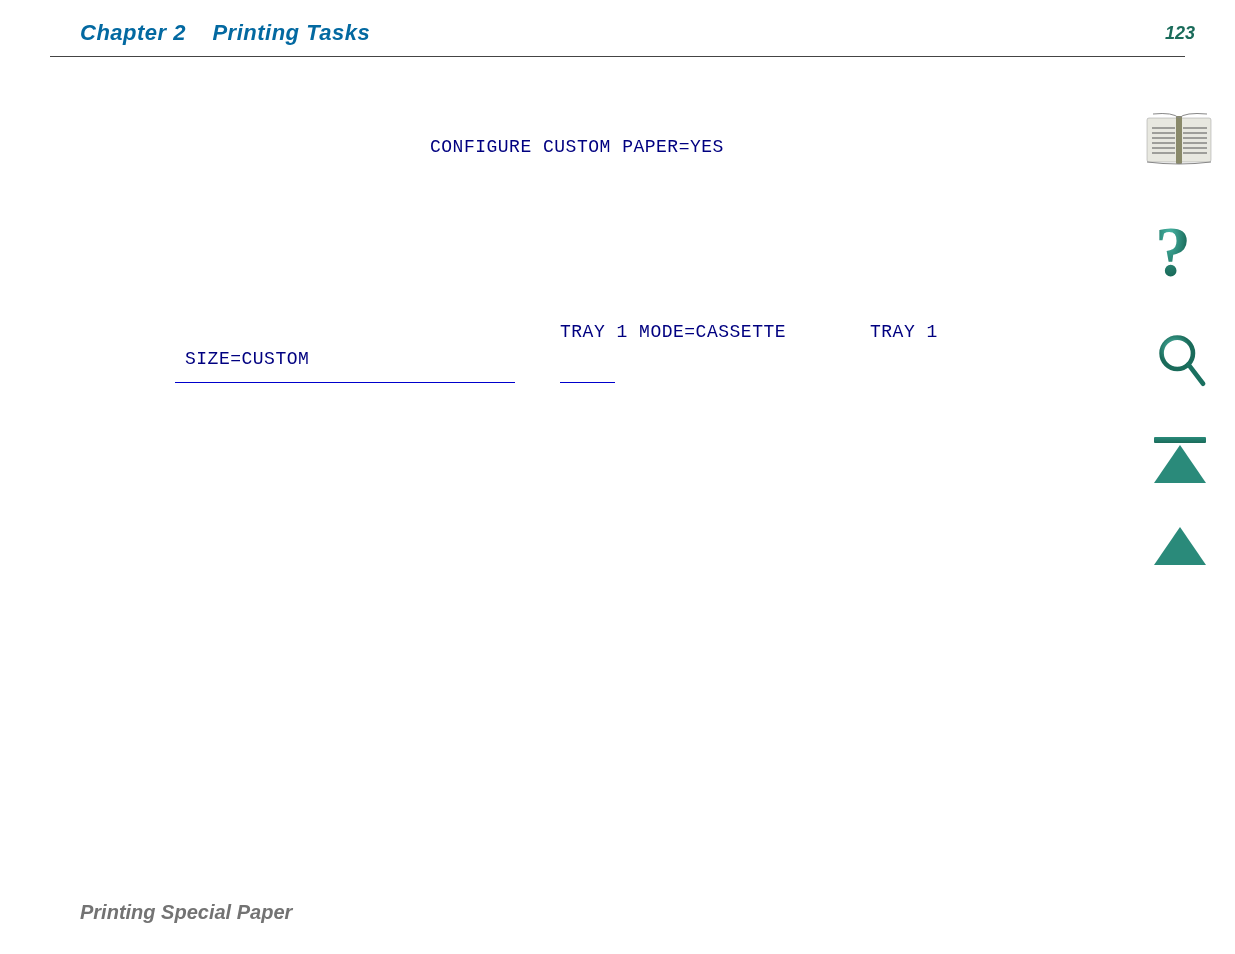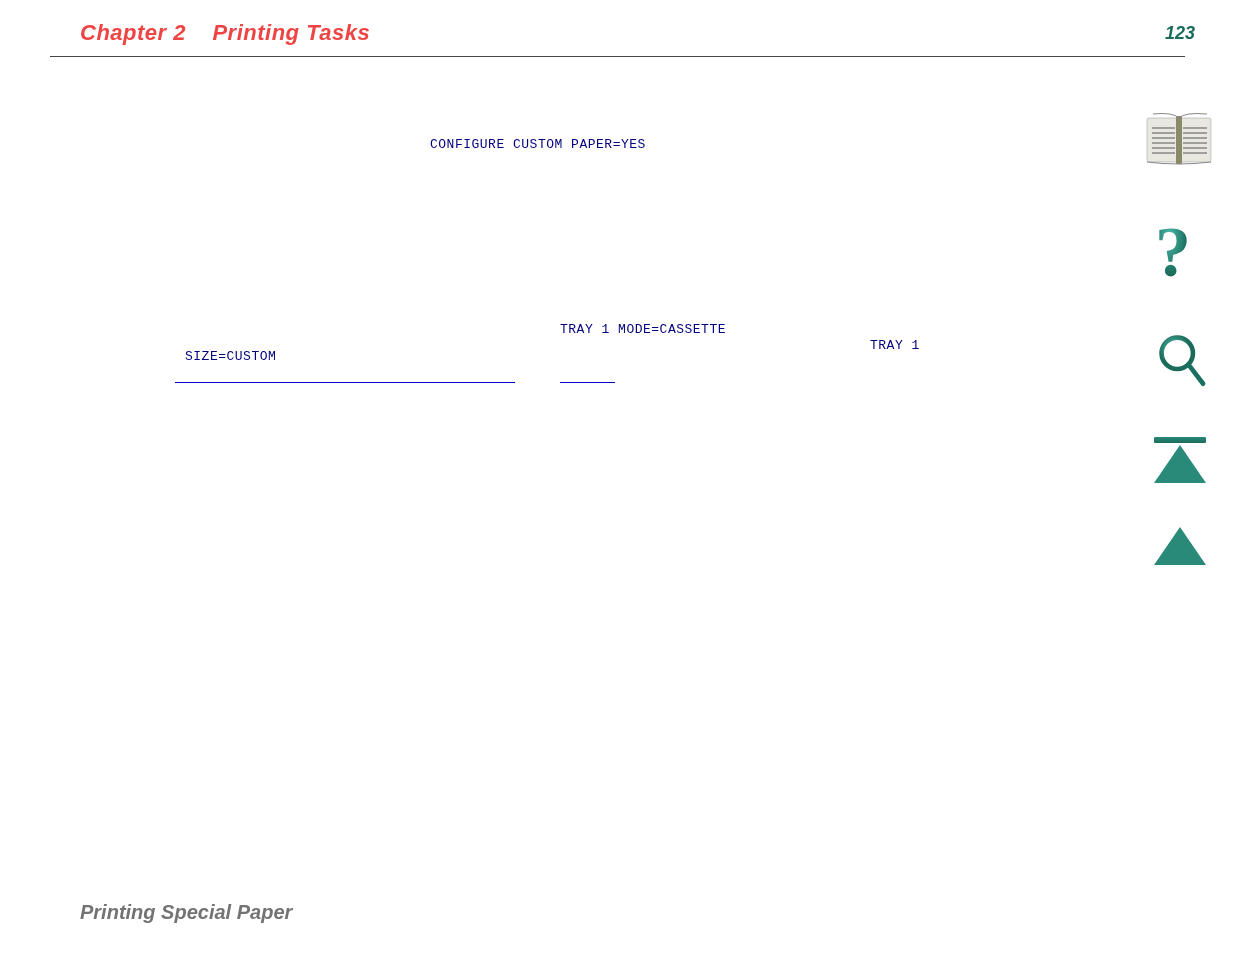--- a/index.html
+++ b/index.html
@@ -16,21 +16,21 @@
     .header {
       display: flex;
       justify-content: space-between;
       align-items: center;
       padding: 20px 40px 10px 80px;
       border-bottom: none;
     }
     .header-title {
       font-style: italic;
       font-weight: bold;
-      color: #ef4444;
+      color: #0369a1;
       font-size: 22px;
       letter-spacing: 0.5px;
       text-align: right;
     }
     .header-page {
       font-style: italic;
       font-weight: bold;
       color: #1a6b5a;
       font-size: 18px;
     }
@@ -39,21 +39,21 @@
     .content {
       position: relative;
       width: 100%;
       height: calc(100% - 100px);
       padding: 0 40px;
     }
 
     
     .mono-text {
       font-family: 'Courier New', Courier, monospace;
-      font-size: 13px;
+      font-size: 18px;
       color: #000080;
       letter-spacing: 0.5px;
       position: absolute;
     }
 
     
     .underline {
       position: absolute;
       border-bottom: 1px solid #0000cc;
       height: 1px;
@@ -137,21 +137,21 @@
 </div>
 
 <div style="width: calc(100% - 100px); height: 1px; background: #444; margin: 0 50px;"></div>
 
 <div class="content">
 
   <div class="mono-text" style="top: 80px; left: 430px;">CONFIGURE CUSTOM PAPER=YES</div>
 
   <div class="mono-text" style="top: 265px; left: 560px; text-align: right;">TRAY 1 MODE=CASSETTE</div>
 
-  <div class="mono-text" style="top: 265px; left: 870px; margin-top: 16px;">TRAY 1</div>
+  <div class="mono-text" style="top: 265px; left: 870px;">TRAY 1</div>
 
   <div class="mono-text" style="top: 292px; left: 175px; margin-left: 10px;">SIZE=CUSTOM</div>
 
   <div class="underline" style="top: 325px; left: 175px; width: 340px;"></div>
   <div class="underline" style="top: 325px; left: 560px; width: 55px;"></div>
 
 </div>
 
 <div class="footer">
   <span>Printing Special Paper</span>

